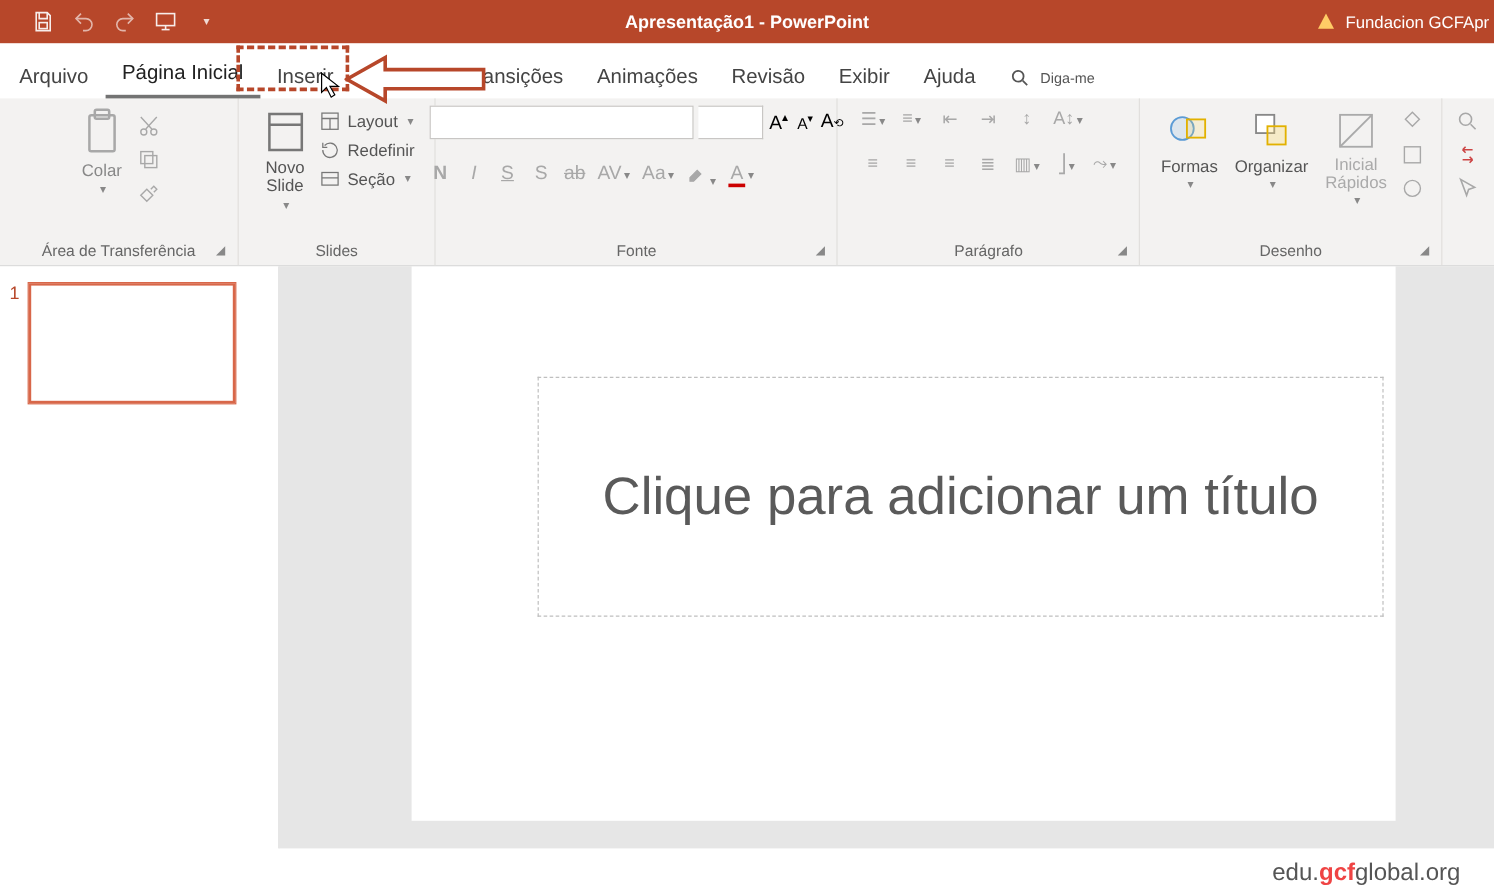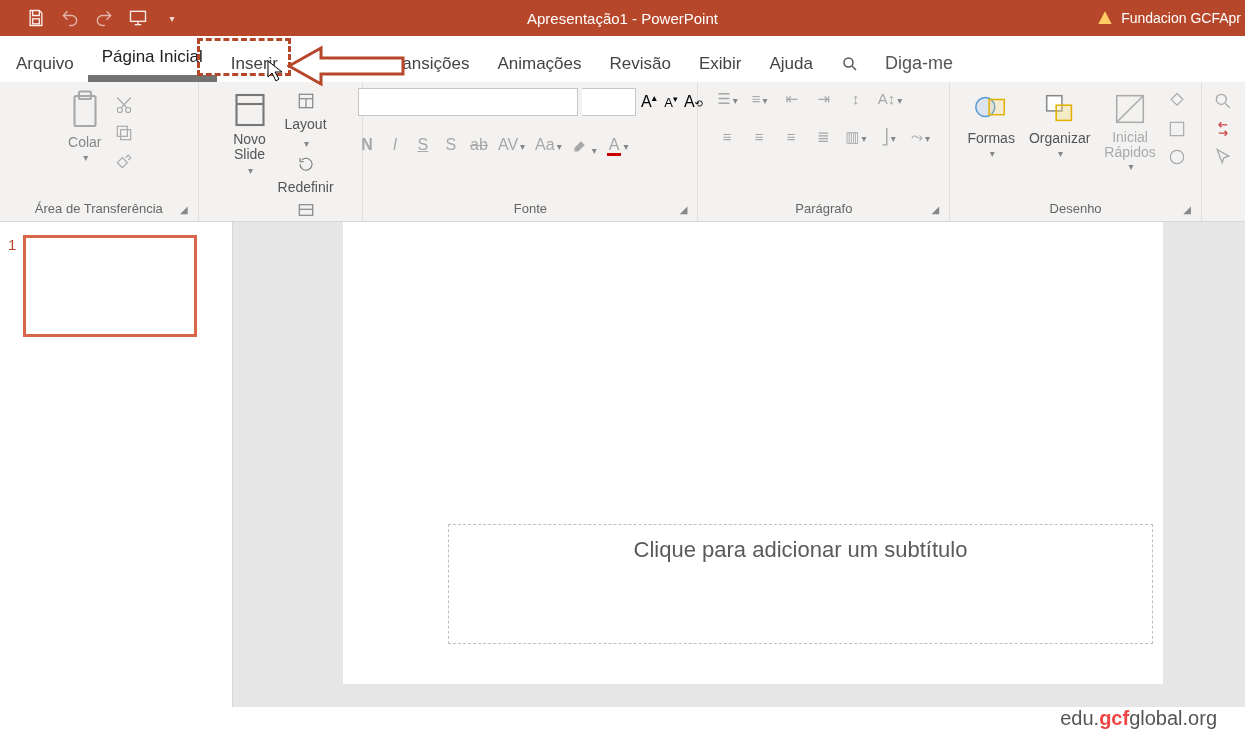--- a/index.html
+++ b/index.html
@@ -21,43 +21,43 @@
     width: 42px; height: 20px; border: 1.5px solid #fff; border-radius: 10px;
     position: relative;
   }
   .toggle::after {
     content: ""; position: absolute; left: 2px; top: 2px;
     width: 14px; height: 14px; background: #fff; border-radius: 50%;
   }
   .qat { display: flex; align-items: center; gap: 14px; margin-left: 20px; }
   .qat-icon { width: 20px; height: 20px; opacity: 0.9; display:flex; align-items:center; justify-content:center; }
   .qat svg { stroke: #fff; fill: none; }
-  .doc-title { position:absolute; left:50%; transform:translateX(-50%); font-size:15px; }
+  .doc-title { position:absolute; left:50%; transform:translateX(-50%); font-size:15px;font-weight:bold; }
   .acct { position:absolute; right:4px; display:flex; align-items:center; gap:8px; font-size:14px; }
   .acct svg { fill:#ffcc66; }
 
   
   .tabs {
     height: 46px;
     background:#fff;
     display:flex;
     align-items:flex-end;
     border-bottom: none;
     padding: 0 2px;
     gap: 0;
   }
   .tab {
     padding: 10px 14px 8px 14px;
     font-size: 17px;
     color:#444;
     cursor:pointer;
     position:relative;
   }
-  .tab.active { border-bottom: 7px solid #737373; color:#222; }
-  .tellme { margin-left: 14px; display:flex; align-items:center; gap:26px; color:#555; font-size:18px; padding-bottom:8px;}
+  .tab.active { border-bottom: 3px solid #737373; color:#222; }
+  .tellme { margin-left: 14px; display:flex; align-items:center; gap:8px; color:#555; font-size:12px; padding-bottom:8px;}
   .tellme svg { stroke:#555; fill:none; }
 
   
   .highlight-box {
     position:absolute;
     left:197px; top:38px;
     width:94px; height:38px;
     border:3px dashed #b7472a;
     pointer-events:none;
     z-index: 50;
@@ -87,21 +87,21 @@
   }
   .group-body { flex:1; display:flex; align-items:flex-start; gap:6px; }
   .group-label { font-size:13px; color:#666; padding:2px 0 3px 0; width:100%; text-align:center; position:relative;}
   .group-label .launcher { position:absolute; right:2px; bottom:4px; font-size:10px; color:#888;}
   .big-btn { display:flex; flex-direction:column; align-items:center; color:#888; font-size:14px; padding:2px 4px; gap:2px; cursor:pointer;}
   .big-btn svg { stroke:#a8a8a8; fill:none; }
   .mini-col { display:flex; flex-direction:column; gap:6px; justify-content:flex-start; padding-top:6px;}
   .mini-btn { width:22px; height:22px; display:flex; align-items:center; justify-content:center; }
   .mini-btn svg { stroke:#a8a8a8; fill:none; }
   .slides-col { display:flex; flex-direction:column; gap:6px; font-size:14px; color:#555; }
-  .slides-col .row { display:flex; align-items:center; gap:6px; cursor:pointer;flex-direction:column;}
+  .slides-col .row { display:flex; align-items:center; gap:6px; cursor:pointer;}
   .slides-col svg { stroke:#777; fill:none; }
 
   
   .fontbox {
     width:220px; height:28px; border:1px solid #c8c6c4; background:#fff; display:flex; align-items:center;
   }
   .sizebox { width:54px; height:28px; border:1px solid #c8c6c4; border-left:none; background:#fff;}
   .font-row { display:flex; align-items:center; gap:4px; }
   .font-icons-row { display:flex; gap:10px; margin-top:14px; color:#a8a8a8; font-size:16px;}
   .fi { min-width:18px; text-align:center; cursor:pointer; position:relative;}
@@ -158,21 +158,21 @@
     left:105px; top:310px; width:705px; height:120px;
     font-size:22px;
     align-items:flex-start;
     padding-top:12px;
   }
 
   
   .watermark {
     height:40px;
     display:flex;
-    align-items:flex-start;
+    align-items:center;
     justify-content:flex-end;
     padding-right:28px;
     font-size:20px;
     color:#555;
     background:#fff;
   }
   .watermark b { color:#ef4444; }
 
   .caret { font-size:10px; color:#888; margin-left:2px;}
 </style>
@@ -458,22 +458,22 @@
   </div>
 </div>
 
 <div class="workspace">
   <div class="thumb-pane">
     <span class="thumb-num">1</span>
     <div class="thumb"></div>
   </div>
   <div class="canvas-area">
     <div class="slide">
-      <div class="ph ph-sub">
-        <span>Clique para adicionar um subtítulo</span>
+      <div class="ph ph-title">
+        <span>Clique para adicionar um título</span>
       </div>
     </div>
   </div>
 </div>
 
 <div class="watermark">
   <span>edu.</span>
     <b>gcf</b>
     <span>global.org</span>
 </div>

